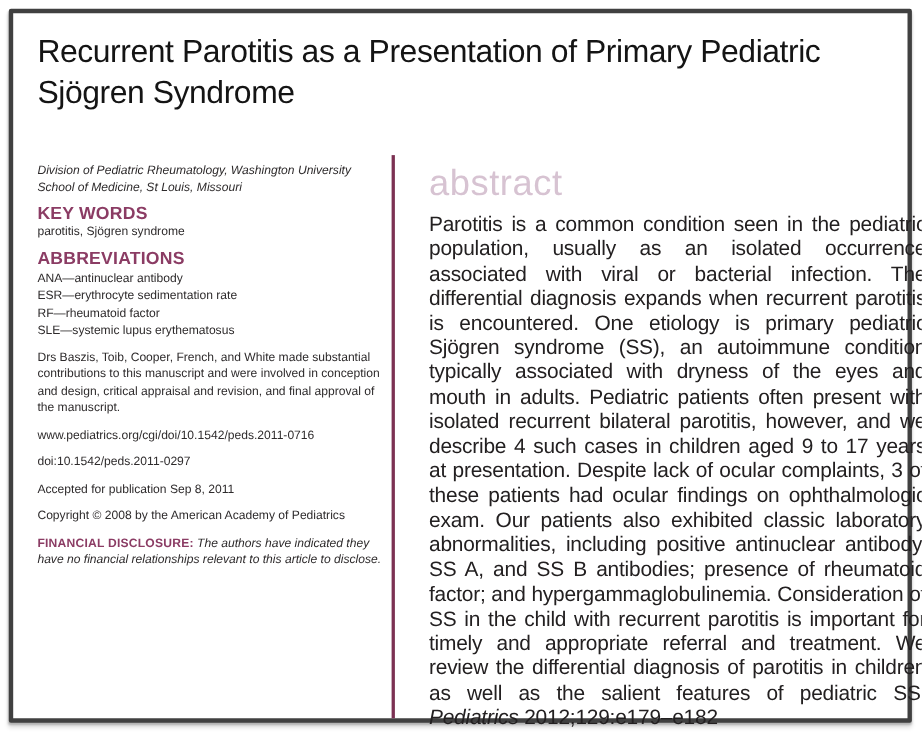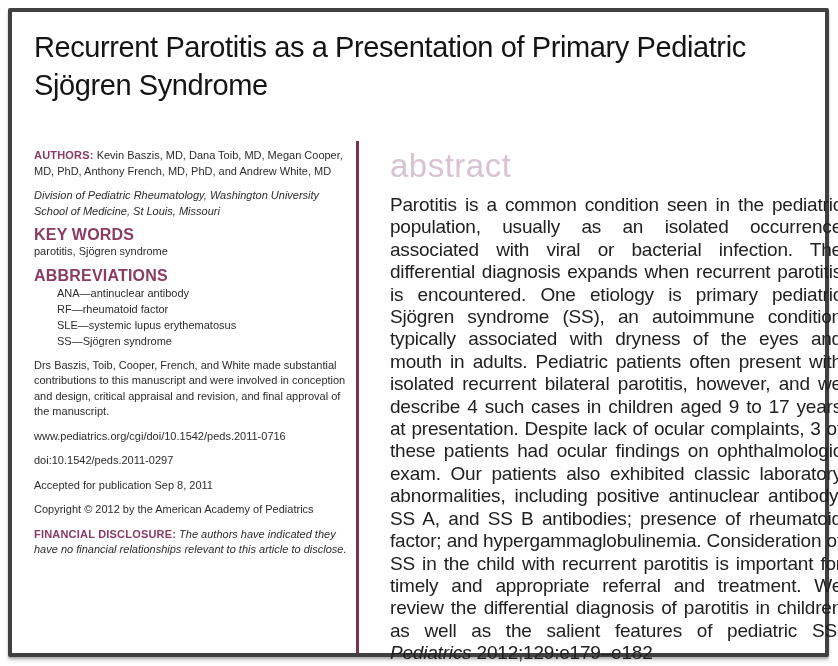--- a/index.html
+++ b/index.html
@@ -23,21 +23,21 @@
   }
   .left-col{
     position:absolute;left:22px;top:136px;width:314px;
     font-size:11px;line-height:15.5px;color:var(--body-text);
   }
   .left-col p{margin:0 0 9px 0;}
   .lc-label{color:var(--heading-maroon);font-weight:bold;margin-right:3px;letter-spacing:0.2px;}
   .lc-heading{color:var(--heading-maroon);font-weight:bold;font-size:16px;line-height:14px;margin:2px 0 2px 0;letter-spacing:0.2px;}
   .italic{font-style:italic;}
   .abbrev-list{margin:0 0 9px 0;}
-  .abbrev-list div{line-height:16px;margin-left:23px;}
+  .abbrev-list div{line-height:16px;}
   .divider{
     position:absolute;left:344px;top:129px;bottom:0;width:3px;
     background:var(--divider-maroon);
   }
   .right-col{
     position:absolute;left:378px;top:130px;width:452px;
   }
   .abstract-heading{
     font-size:33px;line-height:36px;font-weight:400;
     color:var(--abstract-pink);margin:6px 0 10px 0;letter-spacing:0.5px;
@@ -49,46 +49,45 @@
 </style>
 </head>
 <body>
 
 <div class="stage">
   <div class="card">
 
     <h1 class="title">Recurrent Parotitis as a Presentation of Primary Pediatric Sjögren Syndrome</h1>
 
     <div class="left-col">
-      <p><span class="lc-label">AUTHORS:</span><span>Kevin Baszis, MD, Dana Toib, MD, Megan Cooper, MD, PhD, Anthony French, MD, PhD, and Andrew White, MD</span></p>
 
       <p class="italic">Division of Pediatric Rheumatology, Washington University School of Medicine, St Louis, Missouri</p>
 
       <div class="lc-heading">KEY WORDS</div>
       <p>parotitis, Sjögren syndrome</p>
 
       <div class="lc-heading">ABBREVIATIONS</div>
       <div class="abbrev-list">
         <div>ANA—antinuclear antibody</div>
+        <div>ESR—erythrocyte sedimentation rate</div>
         <div>RF—rheumatoid factor</div>
         <div>SLE—systemic lupus erythematosus</div>
-        <div>SS—Sjögren syndrome</div>
       </div>
 
       <p>Drs Baszis, Toib, Cooper, French, and White made substantial contributions to this manuscript and were involved in conception and design, critical appraisal and revision, and final approval of the manuscript.</p>
 
       <p>www.pediatrics.org/cgi/doi/10.1542/peds.2011-0716</p>
 
       <p>doi:10.1542/peds.2011-0297</p>
 
       <p>Accepted for publication Sep 8, 2011</p>
 
 
 
-      <p>Copyright © 2012 by the American Academy of Pediatrics</p>
+      <p>Copyright © 2008 by the American Academy of Pediatrics</p>
 
       <p><span class="lc-label">FINANCIAL DISCLOSURE:</span><span class="italic">The authors have indicated they have no financial relationships relevant to this article to disclose.</span></p>
     </div>
 
     <div class="divider"></div>
 
     <div class="right-col">
       <div class="abstract-heading">abstract</div>
       <p class="abstract-body"><span>Parotitis is a common condition seen in the pediatric population, usually as an isolated occurrence associated with viral or bacterial infection. The differential diagnosis expands when recurrent parotitis is encountered. One etiology is primary pediatric Sjögren syndrome (SS), an autoimmune condition typically associated with dryness of the eyes and mouth in adults. Pediatric patients often present with isolated recurrent bilateral parotitis, however, and we describe 4 such cases in children aged 9 to 17 years at presentation. Despite lack of ocular complaints, 3 of these patients had ocular findings on ophthalmologic exam. Our patients also exhibited classic laboratory abnormalities, including positive antinuclear antibody, SS A, and SS B antibodies; presence of rheumatoid factor; and hypergammaglobulinemia. Consideration of SS in the child with recurrent parotitis is important for timely and appropriate referral and treatment. We review the differential diagnosis of parotitis in children as well as the salient features of pediatric SS.</span> <span class="italic">Pediatrics</span> <span>2012;129:e179–e182</span></p>
     </div>

